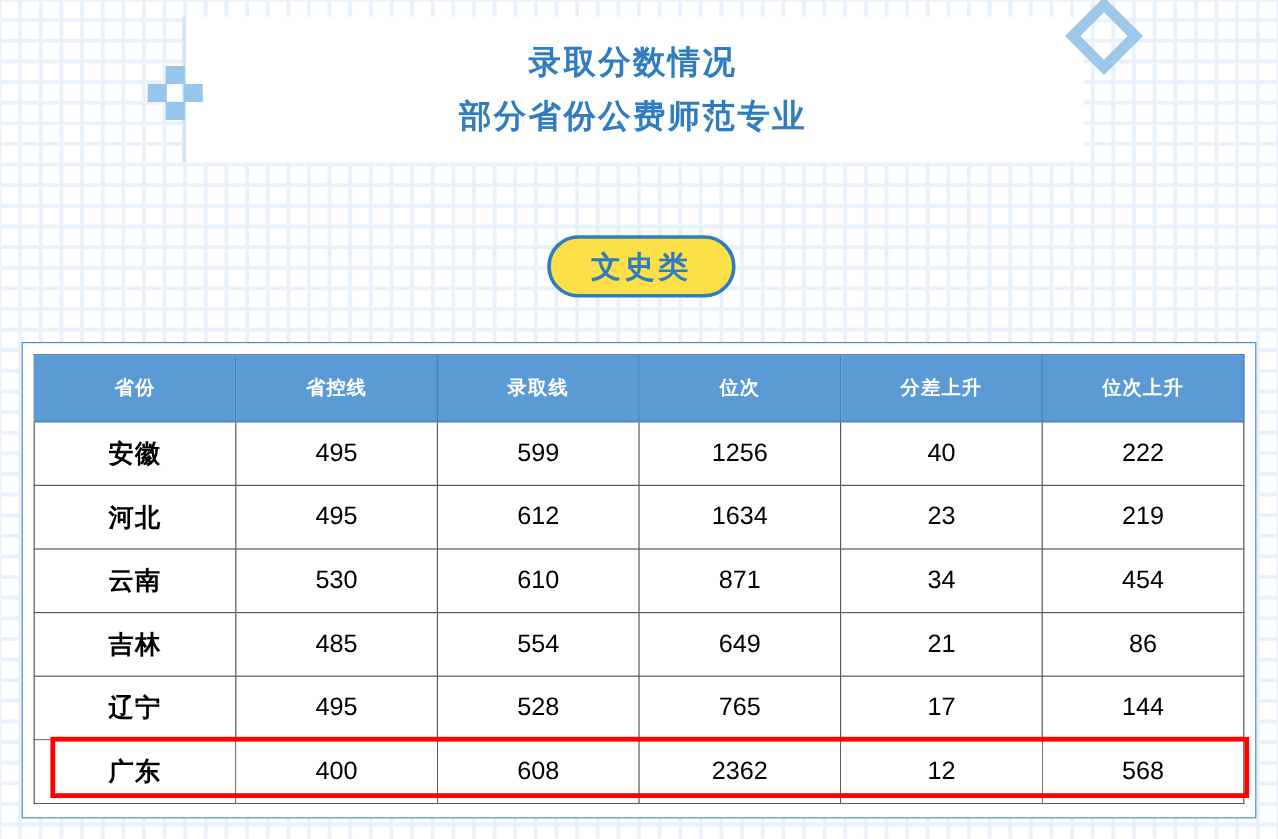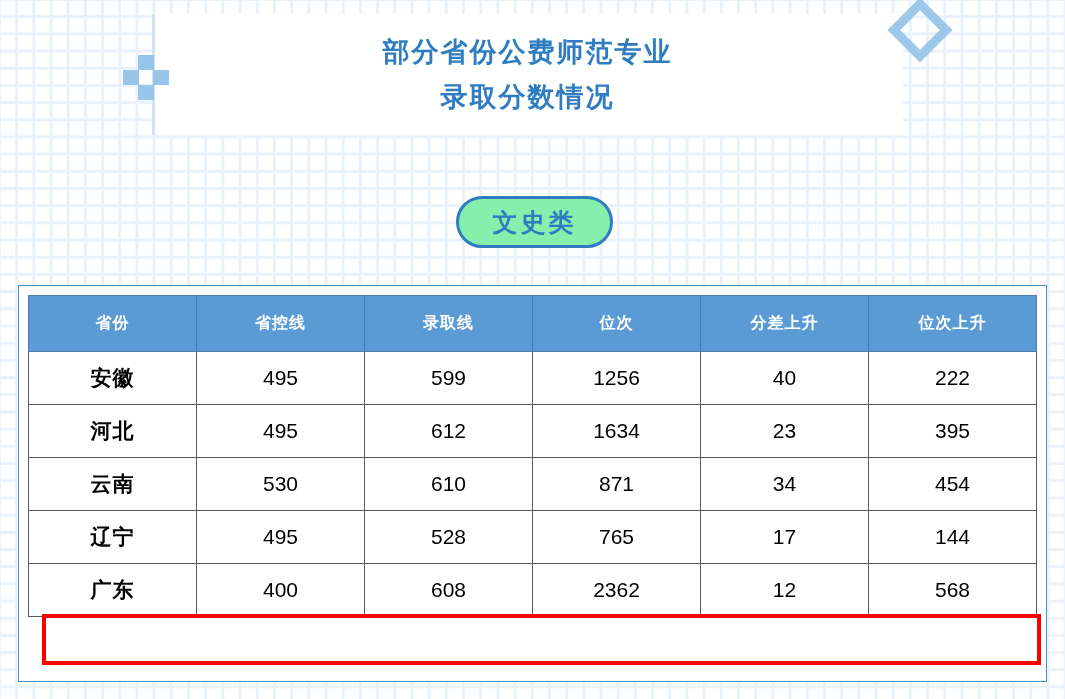--- a/index.html
+++ b/index.html
@@ -94,21 +94,21 @@
 
   
   #category-pill {
     position: absolute;
     left: 456px;
     top: 196px;
     width: 157px;
     height: 52px;
     border: 3px solid #2f7dc0;
     border-radius: 28px;
-    background: #86efac;
+    background: #fde047;
     display: flex;
     align-items: center;
     justify-content: center;
     box-sizing: border-box;
   }
   #category-pill span {
     font-size: 25px;
     font-weight: bold;
     color: #2f7dc0;
     letter-spacing: 3px;
@@ -180,22 +180,22 @@
 <div id="deco-plus">
   <i class="p-top"></i>
     <i class="p-left"></i>
     <i class="p-right"></i>
     <i class="p-bottom"></i>
 </div>
 
 <div id="deco-diamond"></div>
 
 <div id="header-title-block">
+  <div class="title-line">录取分数情况</div>
   <div class="title-line">部分省份公费师范专业</div>
-  <div class="title-line">录取分数情况</div>
 </div>
 
 <div id="category-pill">
   <span>文史类</span>
 </div>
 
 <div id="table-frame">
   <table id="score-table">
     <thead>
       <tr>
@@ -215,29 +215,37 @@
         <td>1256</td>
         <td>40</td>
         <td>222</td>
       </tr>
       <tr>
         <td class="province">河北</td>
         <td>495</td>
         <td>612</td>
         <td>1634</td>
         <td>23</td>
-        <td>395</td>
+        <td>219</td>
       </tr>
       <tr>
         <td class="province">云南</td>
         <td>530</td>
         <td>610</td>
         <td>871</td>
         <td>34</td>
         <td>454</td>
+      </tr>
+      <tr>
+        <td class="province">吉林</td>
+        <td>485</td>
+        <td>554</td>
+        <td>649</td>
+        <td>21</td>
+        <td>86</td>
       </tr>
       <tr>
         <td class="province">辽宁</td>
         <td>495</td>
         <td>528</td>
         <td>765</td>
         <td>17</td>
         <td>144</td>
       </tr>
       <tr class="highlight-row">

